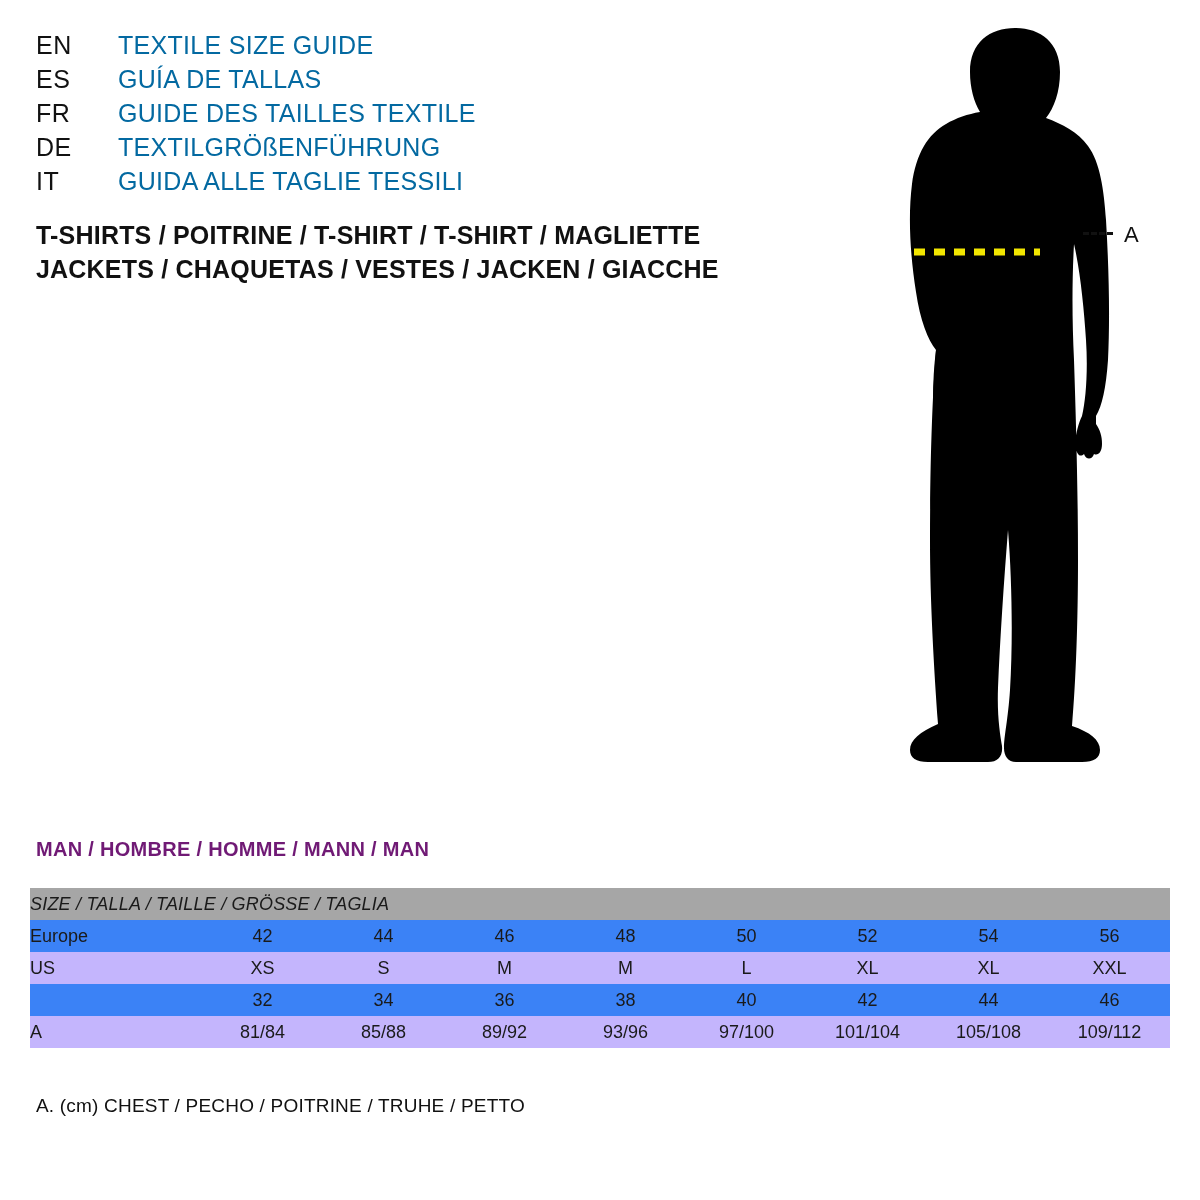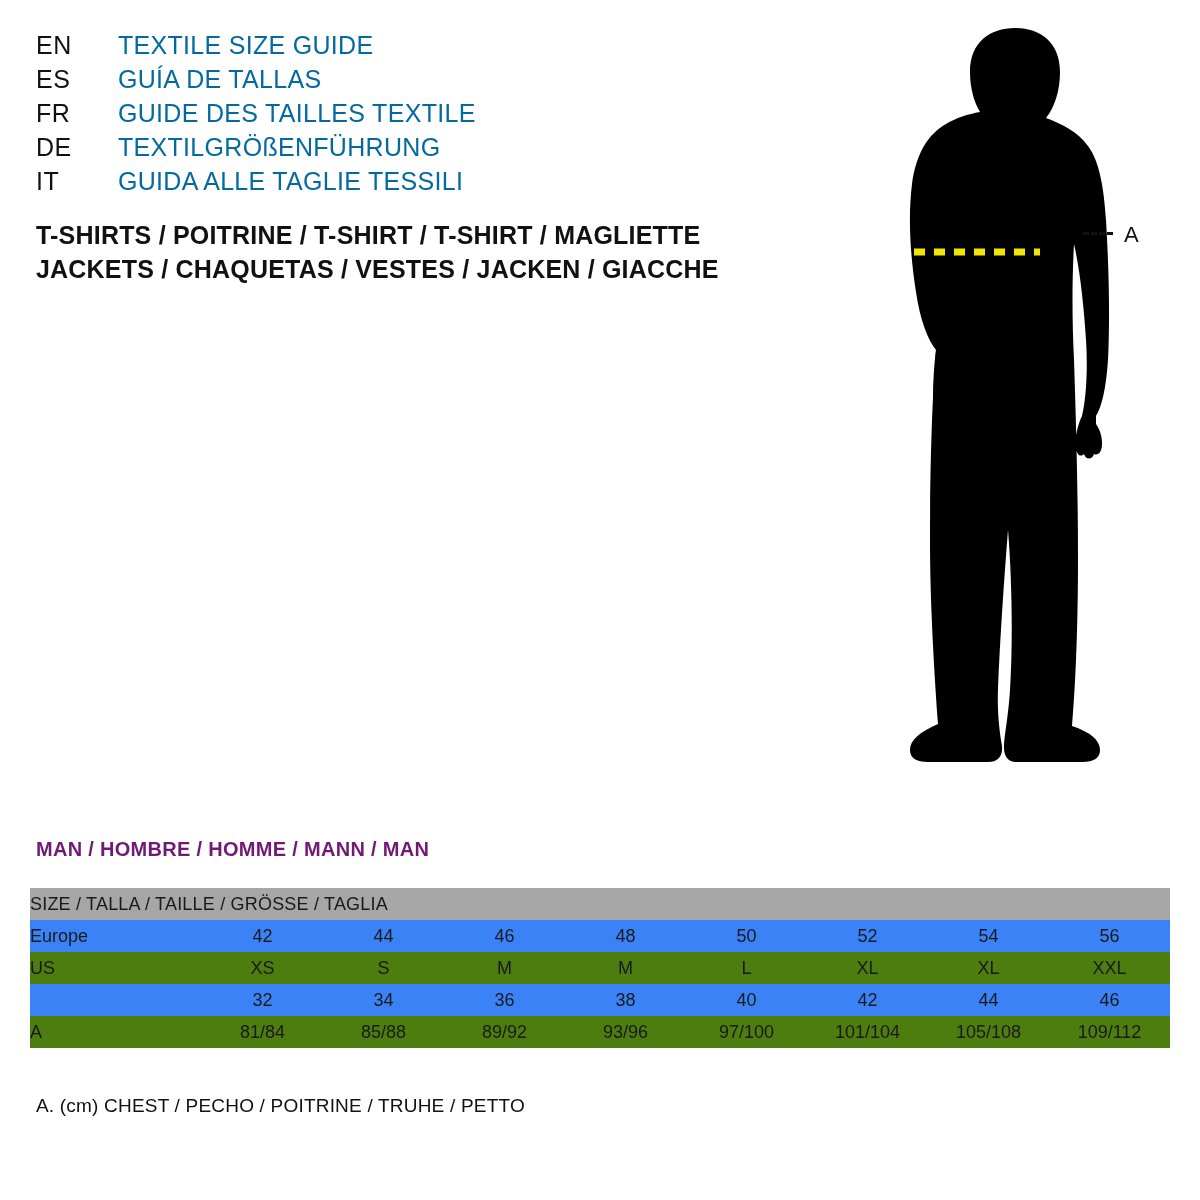--- a/index.html
+++ b/index.html
@@ -107,26 +107,27 @@
     height: 32px;
     font-weight: normal;
     color: #1a1a1a;
   }
   .row-head th {
     background: #a6a6a6;
     text-align: left;
     padding-left: 12px;
     font-size: 18px;
     letter-spacing: 0.2px;
+    font-style: italic;
   }
   .row-shade td {
     background: #3b82f6;
   }
   .row-plain td {
-    background: #4d7c0f;
+    background: #c4b5fd;
     margin-left: 17px;
   }
   td.label-cell {
     text-align: left;
     padding-left: 12px;
     width: 172px;
   }
   td.val-cell {
     text-align: center;
     width: 121px;

